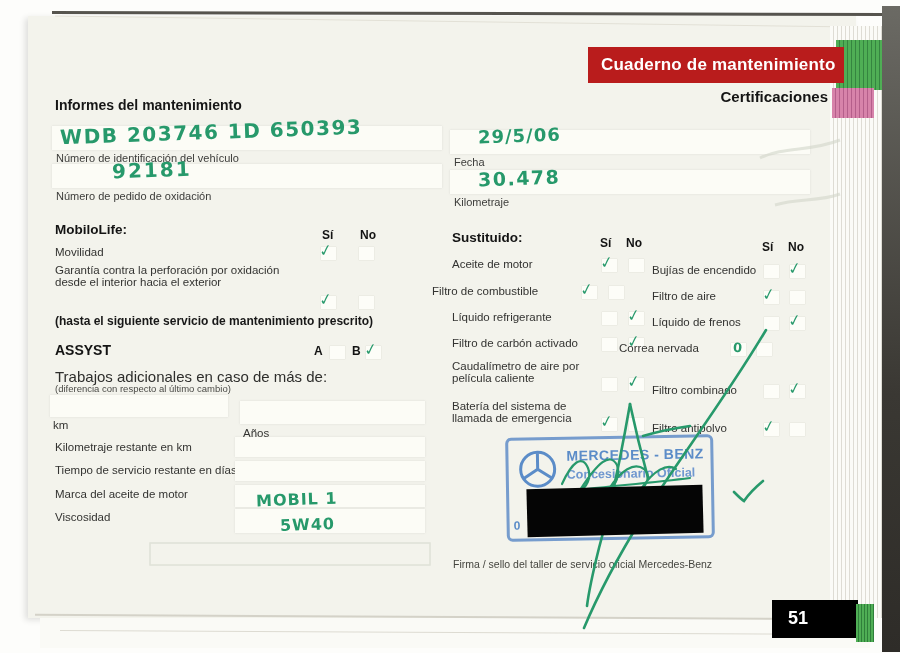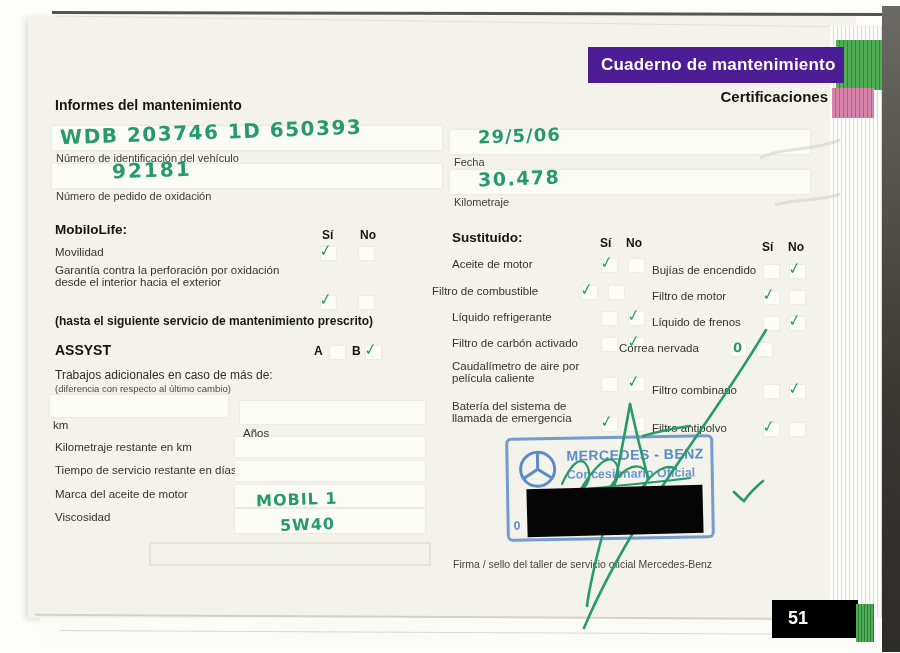--- a/index.html
+++ b/index.html
@@ -16,21 +16,21 @@
     background:repeating-linear-gradient(90deg,#fbfbf7 0 3px,#dedcd4 3px 4px); }
   .stack-green { left:836px; top:40px; width:46px; height:50px;
     background:repeating-linear-gradient(90deg,#4fae55 0 3px,#358540 3px 4px); }
   .stack-pink { left:832px; top:88px; width:42px; height:30px;
     background:repeating-linear-gradient(90deg,#d783aa 0 3px,#b55f8b 3px 4px); }
   .bottom-edge-1 { left:35px; top:616px; width:828px; height:2px; background:#d4d2c8; transform:rotate(0.3deg); }
   .bottom-sheet { left:40px; top:618px; width:830px; height:30px; background:#fafaf6; }
   .bottom-edge-2 { left:60px; top:632px; width:800px; height:1px; background:#dddbd2; transform:rotate(0.3deg); }
 
   
-  .banner { left:588px; top:47px; width:256px; height:36px; background:#4c1d95; color:#fff;
+  .banner { left:588px; top:47px; width:256px; height:36px; background:#b91c1c; color:#fff;
     font-weight:bold; font-size:17px; line-height:36px; padding-left:13px; letter-spacing:0.2px; }
   .certif { left:590px; top:88px; width:238px; text-align:right; font-weight:bold; font-size:15px; color:#141414; }
   .h-title { left:55px; top:97px; font-weight:bold; font-size:14px; color:#161616; }
 
   
   .fbox { background:#fcfcf6; box-shadow:0 0 2px rgba(120,120,110,0.18); }
   .flabel { font-size:11px; color:#3c3c3a; }
   .flabel-md { font-size:11.5px; color:#333331; }
   .bold-13 { font-weight:bold; font-size:13.5px; color:#131313; }
   .yn { font-weight:bold; font-size:12px; color:#131313; }
@@ -114,21 +114,21 @@
 <div class="abs bold-13" style="left:55px;top:342px;font-size:14px;">ASSYST</div>
 <div class="chk-row" style="left:310px;top:344px;width:120px;height:18px;">
   <span class="yn lbl" style="left:4px;">A</span>
   <span class="cbx cell-a" style="left:20px;top:2px;"></span>
   <span class="yn" style="position:absolute;left:42px;top:0;">B</span>
   <span class="cbx cell-b" style="left:56px;top:2px;">
       <span class="hand-mark">✓</span>
     </span>
 </div>
 
-<div class="abs" style="left:55px;top:368px;font-size:12px;color:#2e2e2c;">Trabajos adicionales en caso de más de:</div>
+<div class="abs" style="left:55px;top:368px;font-size:15px;color:#2e2e2c;">Trabajos adicionales en caso de más de:</div>
 <div class="abs" style="left:55px;top:383px;font-size:9.5px;color:#4a4a46;">(diferencia con respecto al último cambio)</div>
 <div class="abs fbox" style="left:50px;top:395px;width:178px;height:22px;"></div>
 <div class="abs flabel-md" style="left:53px;top:419px;">km</div>
 <div class="abs fbox" style="left:240px;top:401px;width:185px;height:23px;"></div>
 <div class="abs flabel-md" style="left:243px;top:427px;">Años</div>
 
 <div class="abs flabel-md" style="left:55px;top:441px;">Kilometraje restante en km</div>
 <div class="abs fbox" style="left:235px;top:437px;width:190px;height:20px;"></div>
 <div class="abs flabel-md" style="left:55px;top:464px;">Tiempo de servicio restante en días</div>
 <div class="abs fbox" style="left:235px;top:461px;width:190px;height:20px;"></div>
@@ -189,21 +189,21 @@
 </div>
 
 <div class="chk-row" style="left:652px;top:264px;width:160px;height:16px;">
   <span class="lbl flabel-md">Bujías de encendido</span>
   <span class="cbx cell-si" style="left:112px;top:1px;"></span>
   <span class="cbx cell-no" style="left:138px;top:1px;">
       <span class="hand-mark">✓</span>
     </span>
 </div>
 <div class="chk-row" style="left:652px;top:290px;width:160px;height:16px;">
-  <span class="lbl flabel-md">Filtro de motor</span>
+  <span class="lbl flabel-md">Filtro de aire</span>
   <span class="cbx cell-si" style="left:112px;top:1px;">
       <span class="hand-mark">✓</span>
     </span>
   <span class="cbx cell-no" style="left:138px;top:1px;"></span>
 </div>
 <div class="chk-row" style="left:652px;top:316px;width:160px;height:16px;text-align:right;">
   <span class="lbl flabel-md">Líquido de frenos</span>
   <span class="cbx cell-si" style="left:112px;top:1px;"></span>
   <span class="cbx cell-no" style="left:138px;top:1px;">
       <span class="hand-mark">✓</span>

